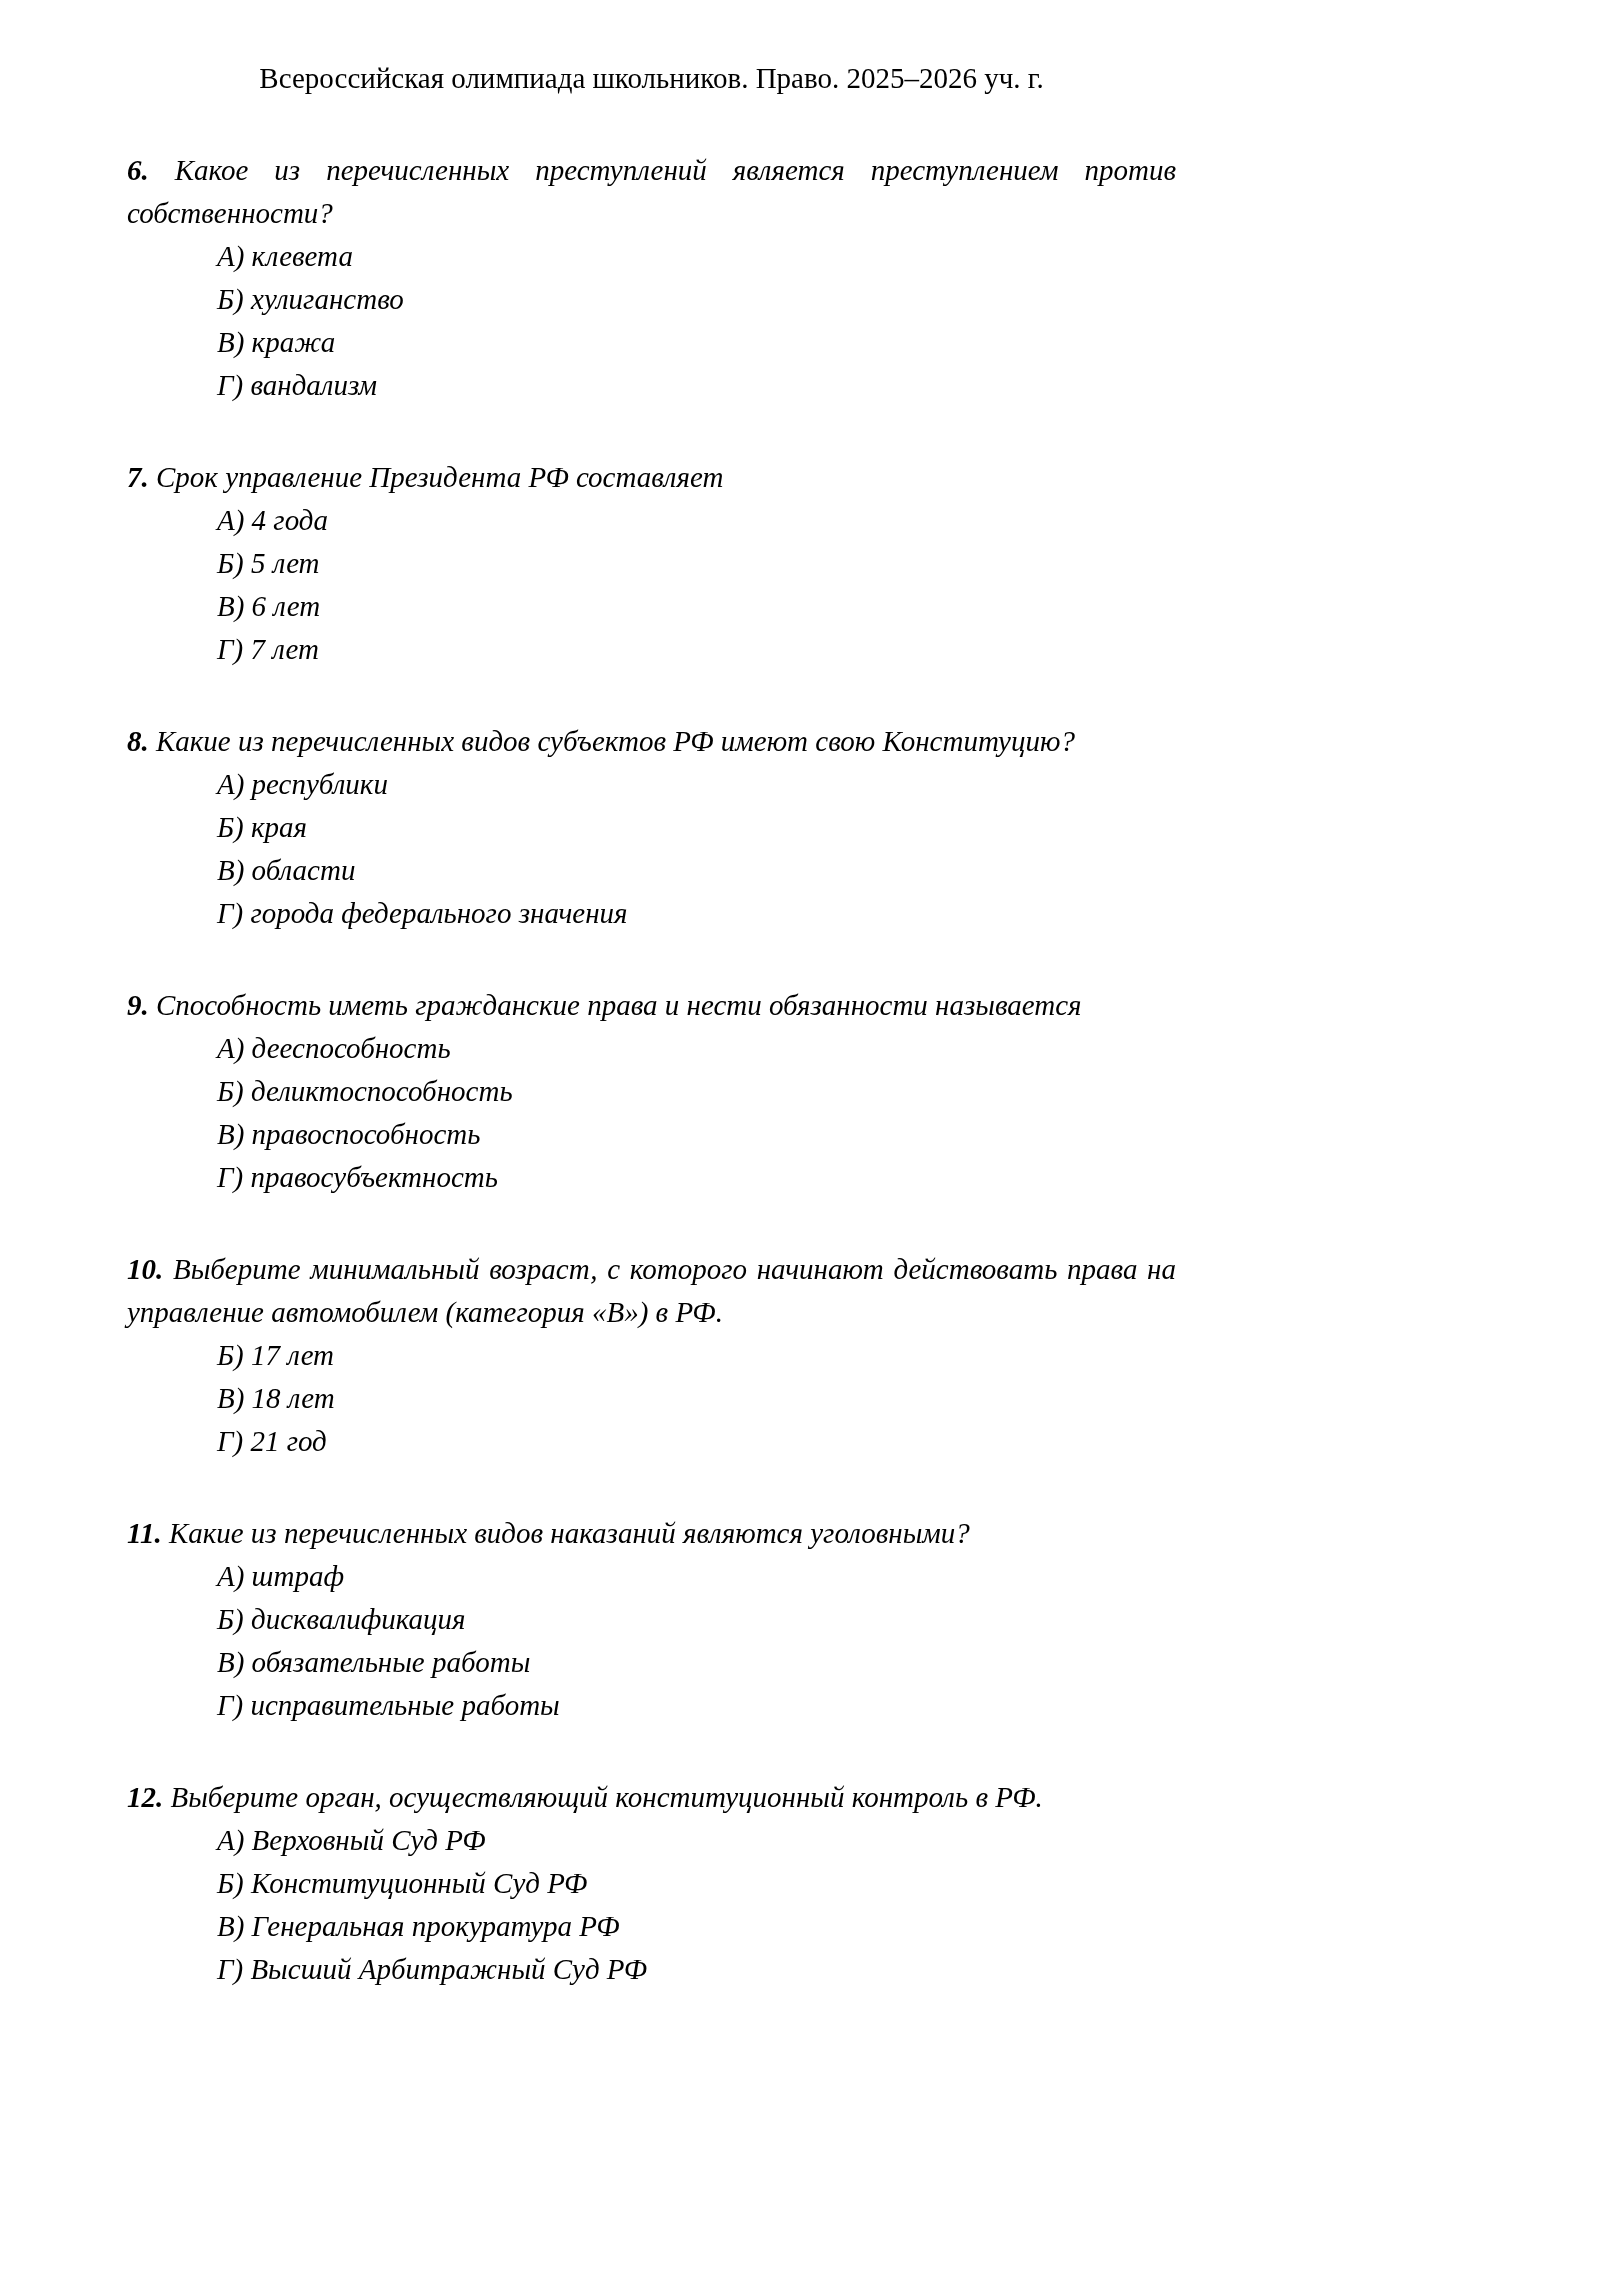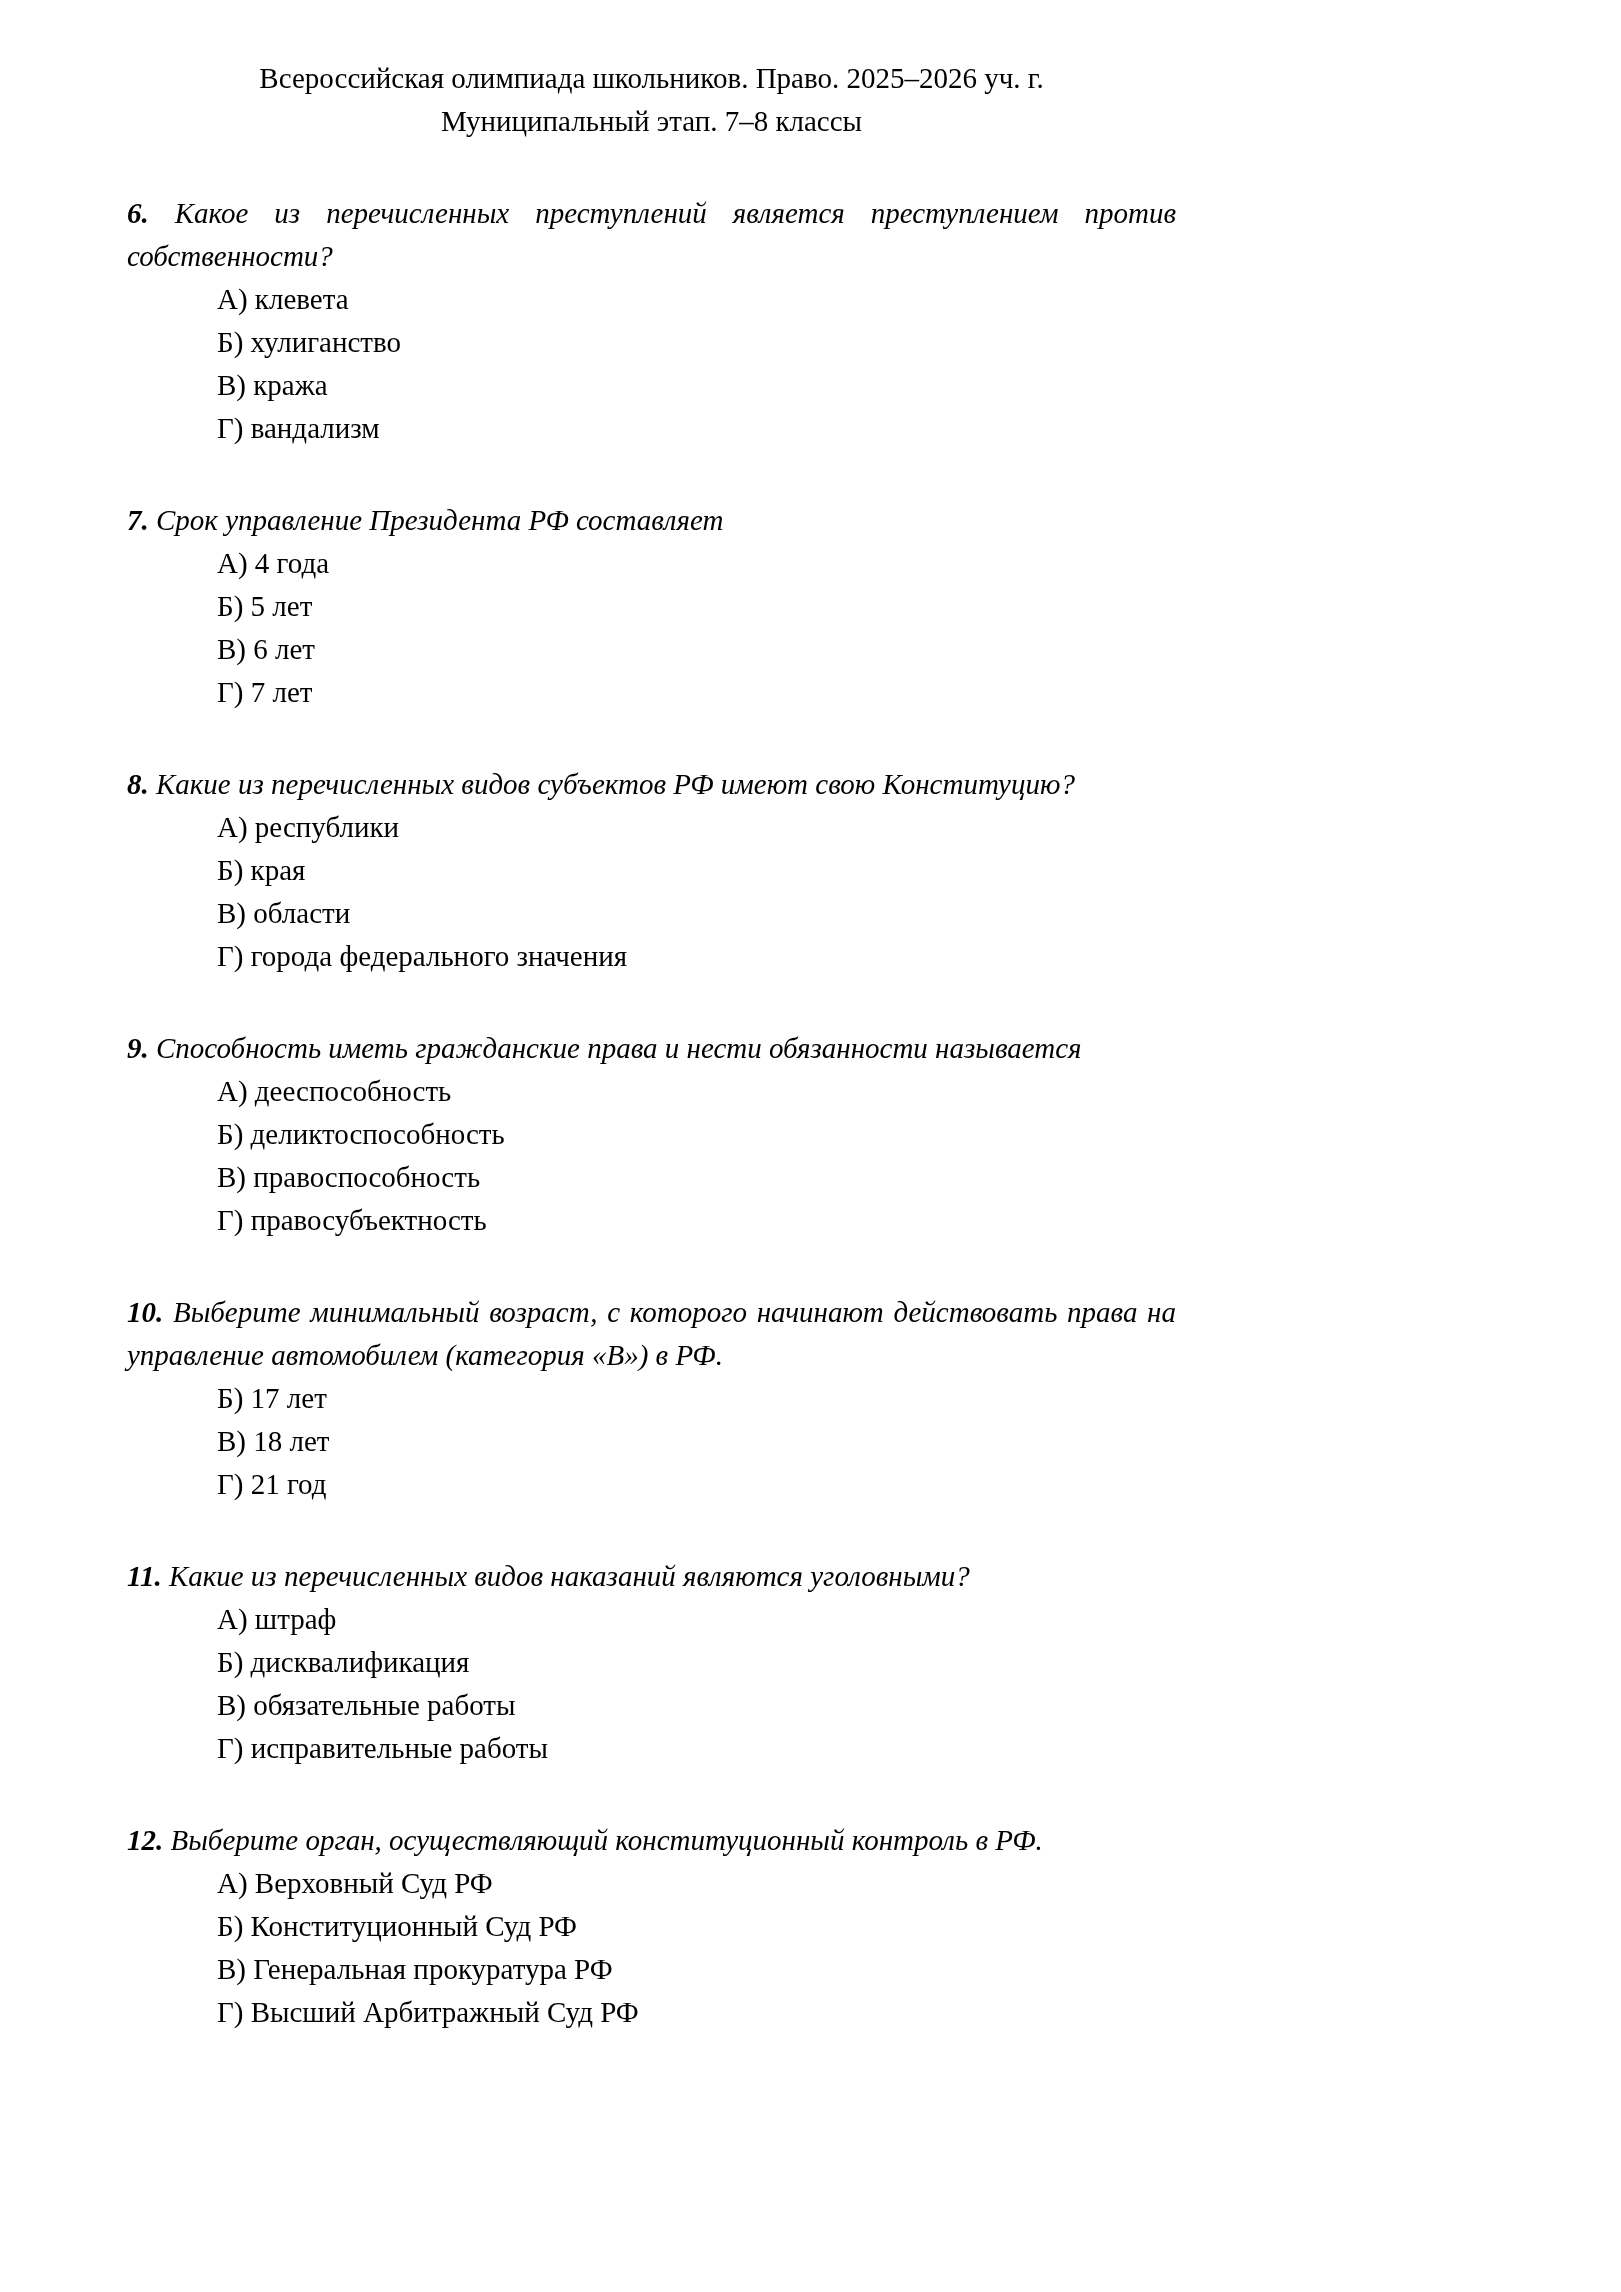--- a/index.html
+++ b/index.html
@@ -32,30 +32,30 @@
     .question-text {
       text-align: justify;
       text-align-last: left;
       font-style: italic;
     }
     .qnum {
       font-weight: bold;
     }
     .option {
       padding-left: 90px;
+      font-style: italic;
     }
   </style>
 </head>
 <body>
 
 <div class="page">
 
   <div class="doc-header">
     <div class="header-line">Всероссийская олимпиада школьников. Право. 2025–2026 уч. г.</div>
-    <div class="header-line">Муниципальный этап. 7–8 классы</div>
   </div>
 
   <div class="question-block">
     <div class="question-text">
       <span class="qnum">6.</span>
       <span>Какое из перечисленных преступлений является преступлением против собственности?</span>
     </div>
     <div class="option">А) клевета</div>
     <div class="option">Б) хулиганство</div>
     <div class="option">В) кража</div>

